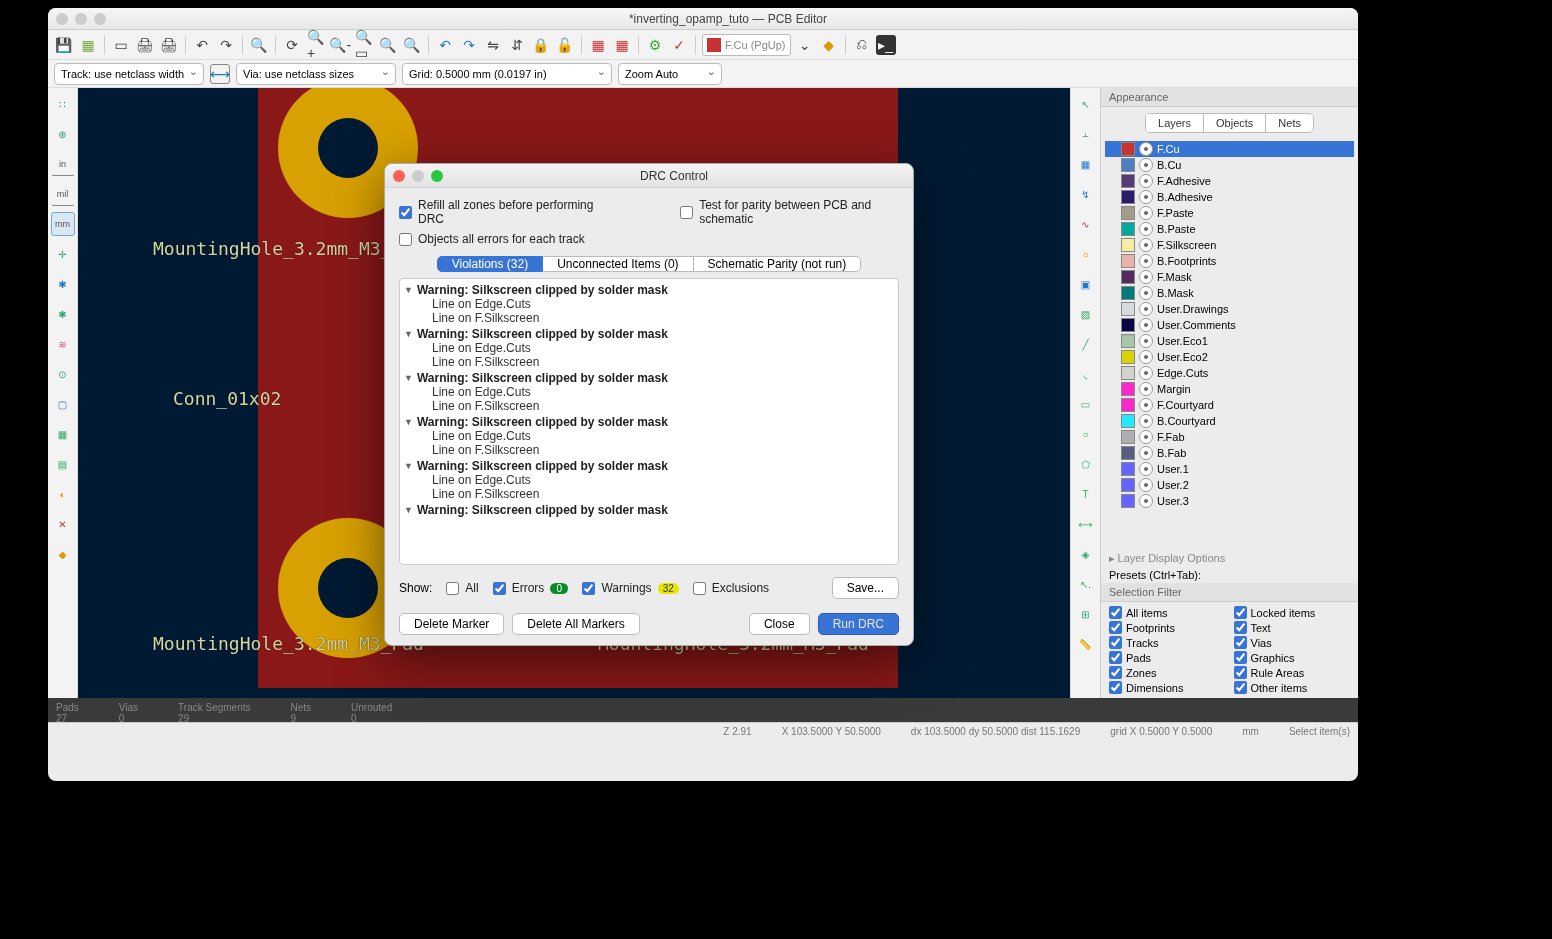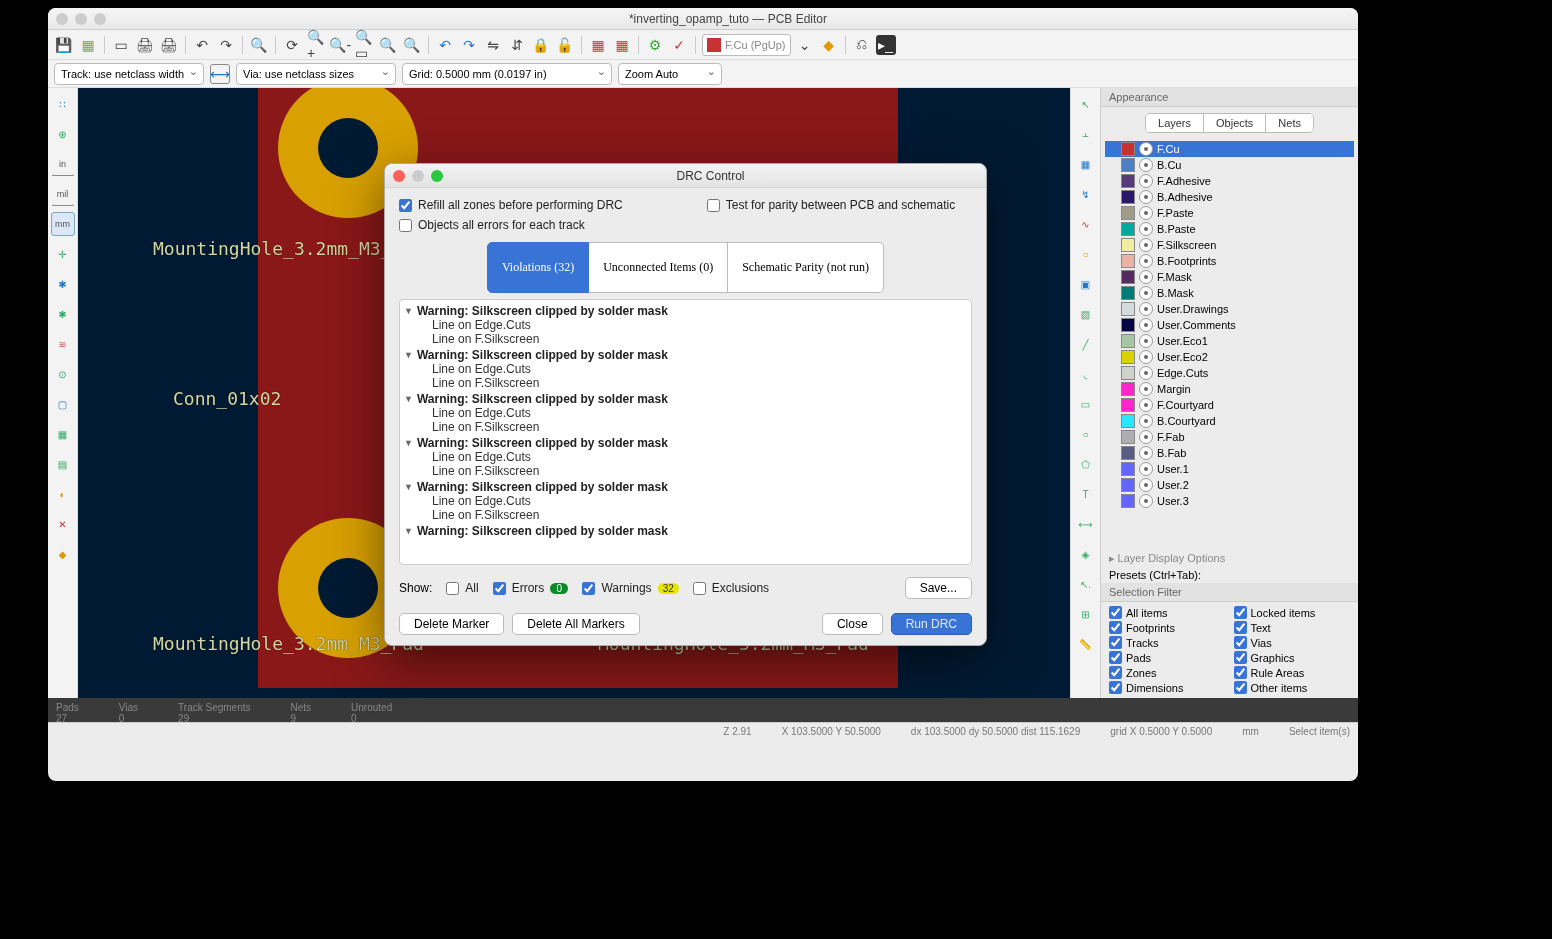--- a/index.html
+++ b/index.html
@@ -44,29 +44,29 @@
 .disopt { font-size:11px; color:#888; padding:2px 8px; }
 .presets { font-size:11px; padding:2px 8px; }
 .preset-sel { width:100%; font-size:11px; height:20px; }
 .filter-grid { display:grid; grid-template-columns:1fr 1fr; padding:4px 8px; gap:2px 8px; font-size:11px; }
 .cb { display:flex; align-items:center; gap:4px; }
 .status-top { height:24px; background:#3a3a3a; color:#888; font-size:10px; display:flex; gap:40px; padding:4px 8px 0; }
 .stat-col { display:flex; flex-direction:column; }
 .statusbar { height:18px; background:#ececec; border-top:1px solid #ccc; font-size:10px; color:#777; display:flex; align-items:center; padding:0 8px; gap:30px; justify-content:flex-end; }
 
 
-.dialog { position:absolute; left:336px; top:155px; width:603px; height:483px; background:#ececec; border-radius:8px; box-shadow:0 15px 50px rgba(0,0,0,0.5); border:1px solid #aaa; display:flex; flex-direction:column; }
+.dialog { position:absolute; left:336px; top:155px; width:530px; height:483px; background:#ececec; border-radius:8px; box-shadow:0 15px 50px rgba(0,0,0,0.5); border:1px solid #aaa; display:flex; flex-direction:column; }
 .dlg-title { height:24px; display:flex; align-items:center; padding:0 8px; border-bottom:1px solid #d5d5d5; background:linear-gradient(#f3f3f3,#e3e3e3); border-radius:8px 8px 0 0;}
 .dlg-traffic { display:flex; gap:7px; }
 .dlg-traffic span { width:12px; height:12px; border-radius:50%; }
 .dlg-title-t { flex:1; text-align:center; font-size:12px; color:#333; }
 .dlg-body { padding:10px 14px; display:flex; flex-direction:column; gap:6px; flex:1; }
 .chk { display:flex; align-items:center; gap:6px; font-size:12px; color:#222; }
 .drc-tabs { display:flex; margin:4px auto 0; font-size:12px; }
-.drc-tab { padding:17px 14px; border:1px solid #bbb; background:#fff; cursor:pointer;font-family:Liberation Serif, serif; }
+.drc-tab { padding:0 14px; border:1px solid #bbb; background:#fff; cursor:pointer; }
 .drc-tab:first-child { border-radius:5px 0 0 5px; }
 .drc-tab:last-child { border-radius:0 5px 5px 0; }
 .drc-tab+.drc-tab { border-left:none; }
 .drc-tab.active { background:#3874d6; color:#fff; border-color:#3874d6; }
 .violations { flex:1; background:#fff; border:1px solid #ccc; border-radius:4px; overflow:auto; font-size:12px; padding:4px; }
 .vio { margin-bottom:2px; }
 .vio-h { display:flex; align-items:center; gap:4px; cursor:pointer; }
 .tri { font-size:9px; color:#666; }
 .vio-h b { font-weight:600; color:#222; }
 .vio-line { padding-left:28px; color:#333; }

